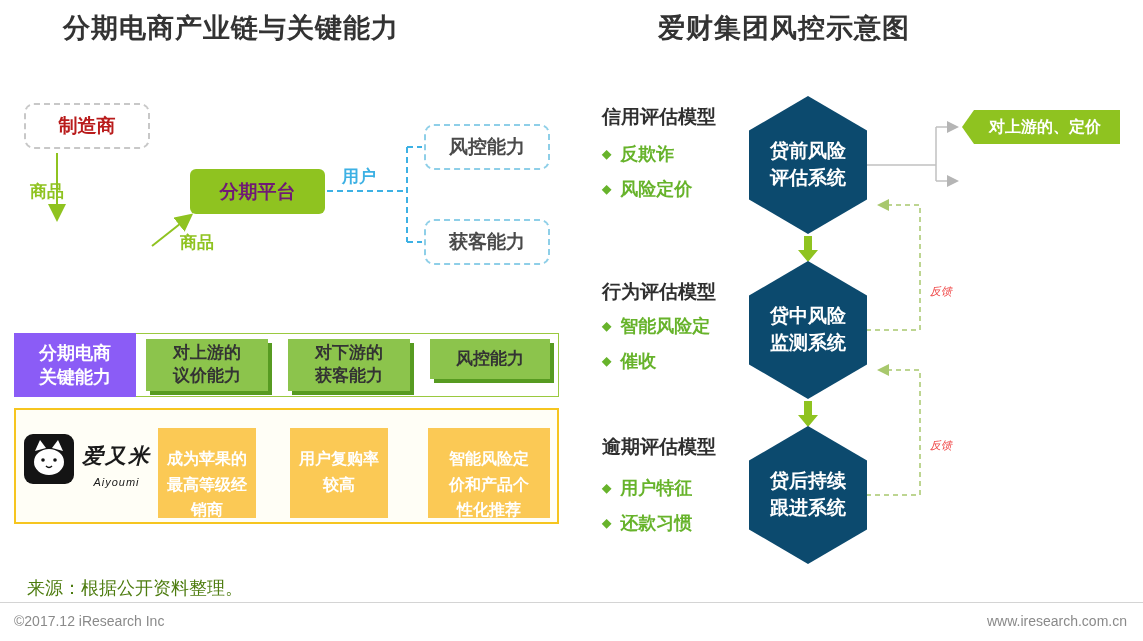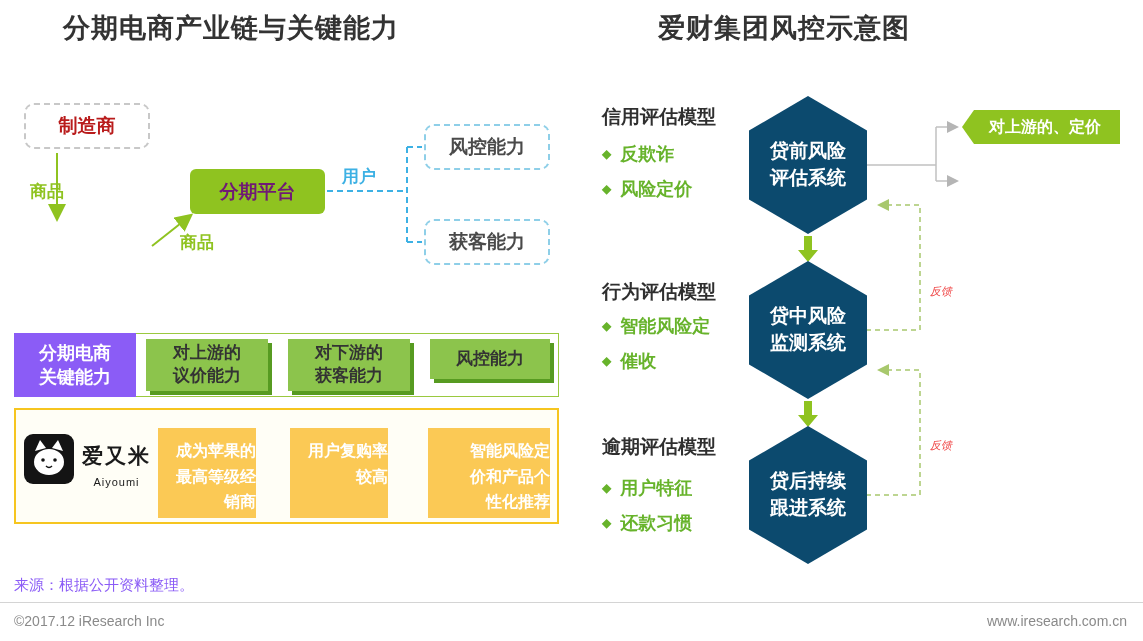--- a/index.html
+++ b/index.html
@@ -17,38 +17,38 @@
                  display:flex; align-items:center; justify-content:center; font-weight:bold; font-size:19px; }
   .cap-outline { position:absolute; z-index:1; border:1px solid #9ac93f; }
   .cap-header  { position:absolute; z-index:2; background:#8b5cf6; color:#fff; font-weight:bold; font-size:18px;
                  display:flex; align-items:center; justify-content:center; text-align:center;
                  white-space:pre-line; line-height:1.35; }
   .cap-item    { position:absolute; z-index:2; background:#8cc44c; color:#333; font-weight:bold; font-size:17px;
                  display:flex; align-items:center; justify-content:center; text-align:center;
                  white-space:pre-line; line-height:1.35; box-shadow:4px 4px 0 #579b21; }
   .yellow-wrap { position:absolute; z-index:1; border:2px solid #f6c51f; background:#fffef6; }
   .yellow-item { position:absolute; z-index:2; background:#fbc955; color:#fff; font-size:16px; font-weight:bold;
-                 white-space:pre-line; line-height:1.6; padding-top:10px; text-align:right; }
+                 white-space:pre-line; line-height:1.6; padding-top:18px; text-align:center; }
   .brand { position:absolute; z-index:2; display:flex; align-items:flex-start; gap:8px; }
   .brand .txt { display:flex; flex-direction:column; align-items:center; padding-top:8px; }
   .brand .name { font-size:21px; font-weight:bold; color:#1a1a1a; letter-spacing:2px; }
   .brand .latin { font-size:11px; color:#1a1a1a; margin-top:6px; letter-spacing:1px; }
   .hex { position:absolute; z-index:2; width:118px; height:138px;
          clip-path:polygon(50% 0,100% 25%,100% 75%,50% 100%,0 75%,0 25%);
          background:#0c4a6e; color:#fff; display:flex; align-items:center; justify-content:center;
          text-align:center; font-size:19px; font-weight:bold; white-space:pre-line; line-height:1.4; }
   .review { position:absolute; z-index:2; width:158px; height:34px; background:#8fc320; color:#fff;
             font-size:16px; font-weight:bold; display:flex; align-items:center; justify-content:center;
             clip-path:polygon(12px 0,100% 0,100% 100%,12px 100%,0 50%); padding-left:8px; }
   .model-label { position:absolute; z-index:2; font-size:19px; font-weight:bold; color:#2f2f2f; }
   .model-point { position:absolute; z-index:2; font-size:18px; color:#67b32b; font-weight:bold;
                  display:flex; align-items:center; gap:9px; }
   .model-point .diamond { font-size:12px; }
   .feedback { position:absolute; z-index:2; color:#ef4444; font-size:11px;font-style:italic; }
-  .src { position:absolute; z-index:2; color:#8b5cf6; font-size:15px; }
+  .src { position:absolute; z-index:2; color:#4d7c0f; font-size:18px;margin-left:13px; }
   .footer-line { position:absolute; z-index:2; left:0; width:1143px; top:602px; border-top:1px solid #d4d4d4; }
   .footer-text { position:absolute; z-index:2; top:613px; color:#8a8a8a; font-size:14px; }
 </style>
 </head>
 <body>
 
 <div class="stage">
 
   <svg class="overlay" width="1143" height="641">
     <defs>
@@ -101,21 +101,21 @@
   <div class="cap-outline" style="left:14px; top:333px; width:545px; height:64px;"></div>
   <div class="cap-header" style="left:14px; top:333px; width:122px; height:64px;">分期电商
 关键能力</div>
   <div class="cap-item" style="left:146px; top:339px; width:122px; height:52px;">对上游的
 议价能力</div>
   <div class="cap-item" style="left:288px; top:339px; width:122px; height:52px;">对下游的
 获客能力</div>
   <div class="cap-item" style="left:430px; top:339px; width:120px; height:40px;">风控能力</div>
 
   <div class="yellow-wrap" style="left:14px; top:408px; width:545px; height:116px;"></div>
-  <div class="brand" style="left:24px; top:434px;">
+  <div class="brand" style="left:24px; top:434px;font-style:italic;">
     <svg width="50" height="50" viewBox="0 0 50 50">
       <rect x="0" y="0" width="50" height="50" rx="9" fill="#141414"></rect>
       <polygon points="11,17 16,6 22,14" fill="#fff"></polygon>
       <polygon points="28,14 34,6 39,17" fill="#fff"></polygon>
       <ellipse cx="25" cy="28" rx="15" ry="13" fill="#fff"></ellipse>
       <circle cx="19" cy="26" r="1.8" fill="#141414"></circle>
       <circle cx="31" cy="26" r="1.8" fill="#141414"></circle>
       <path d="M22,32 q3,3 6,0" stroke="#141414" stroke-width="1.4" fill="none"></path>
     </svg>
     <div class="txt">

